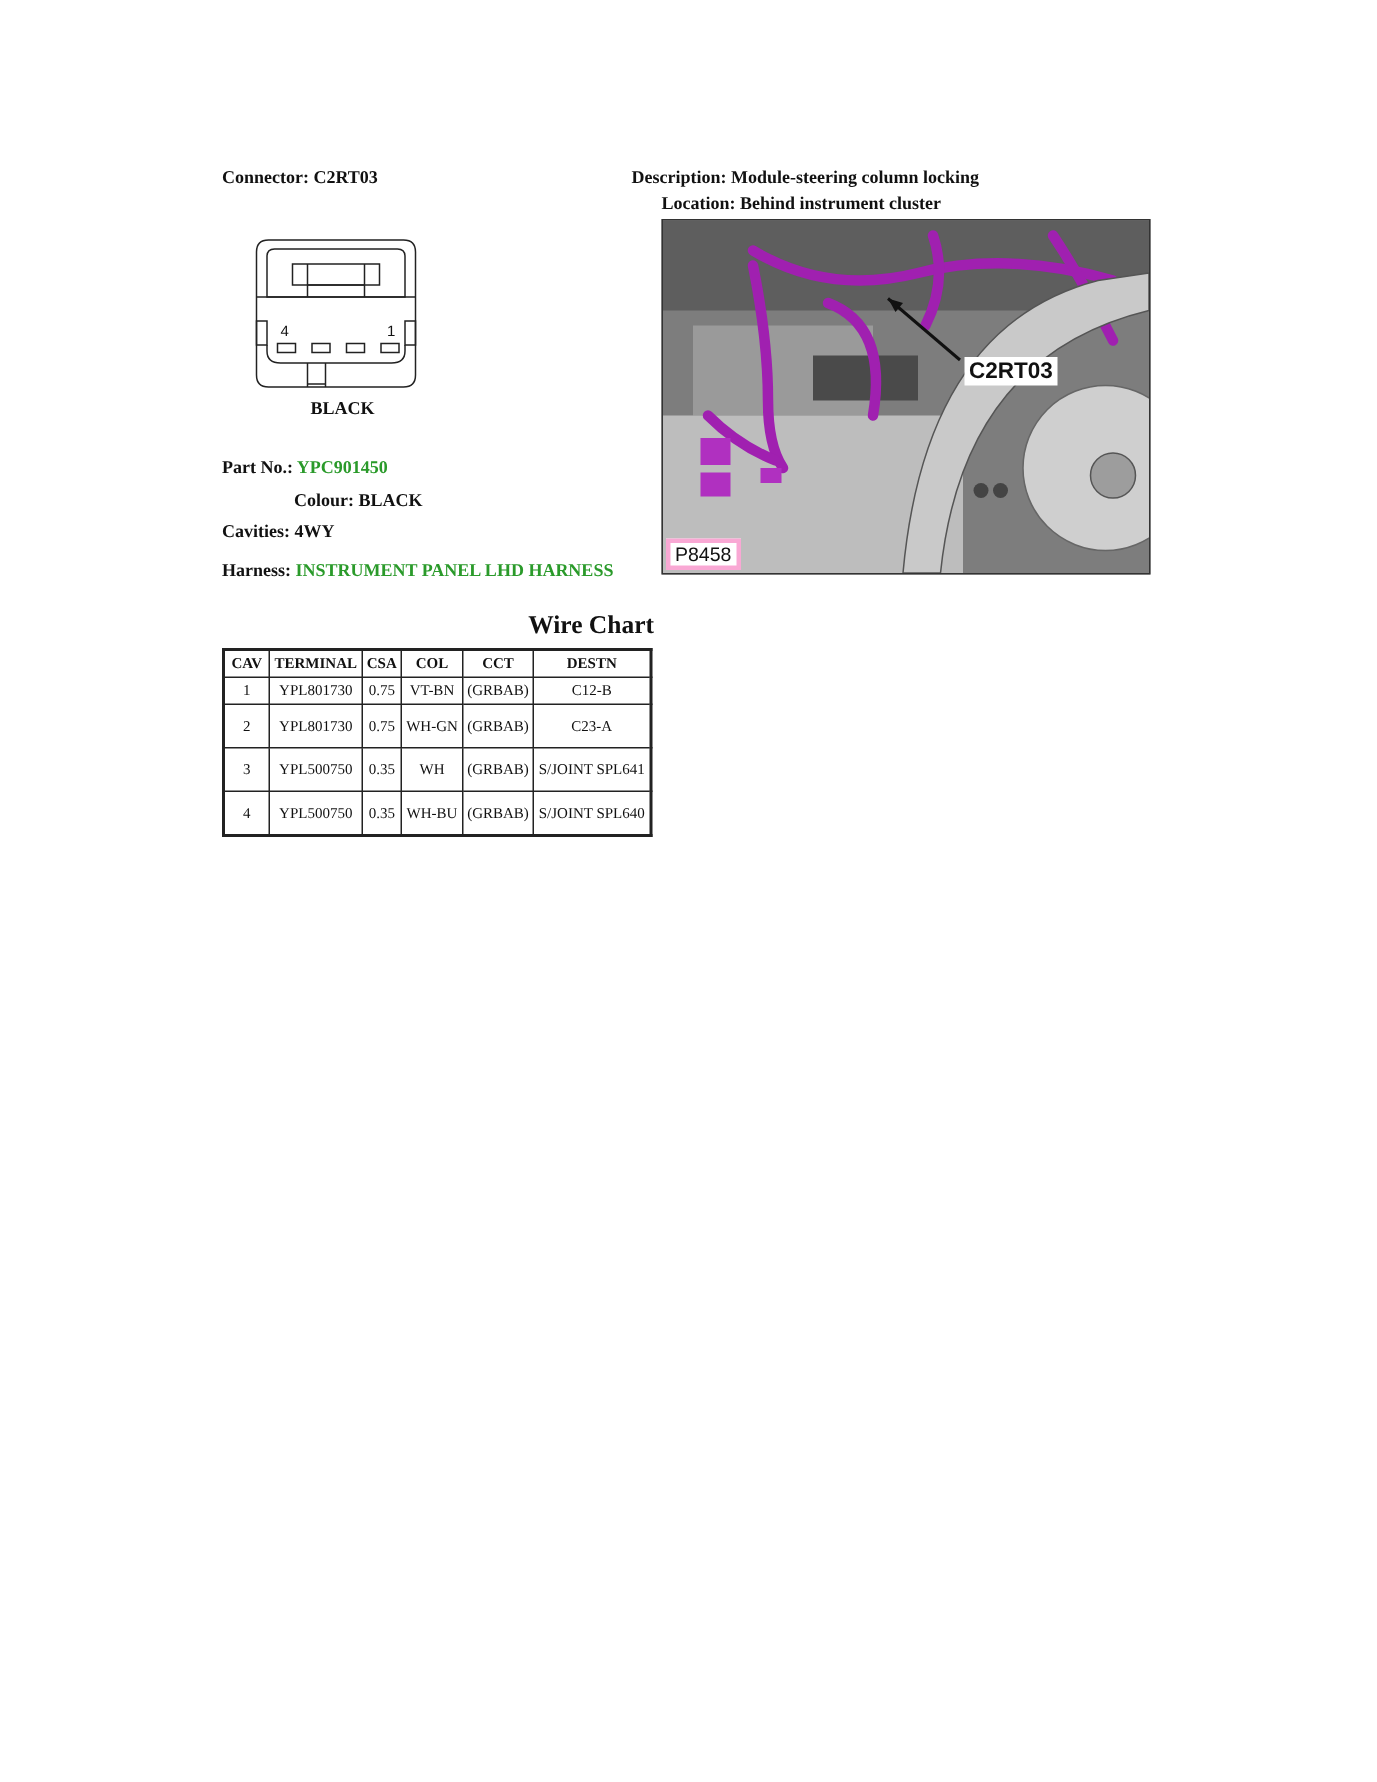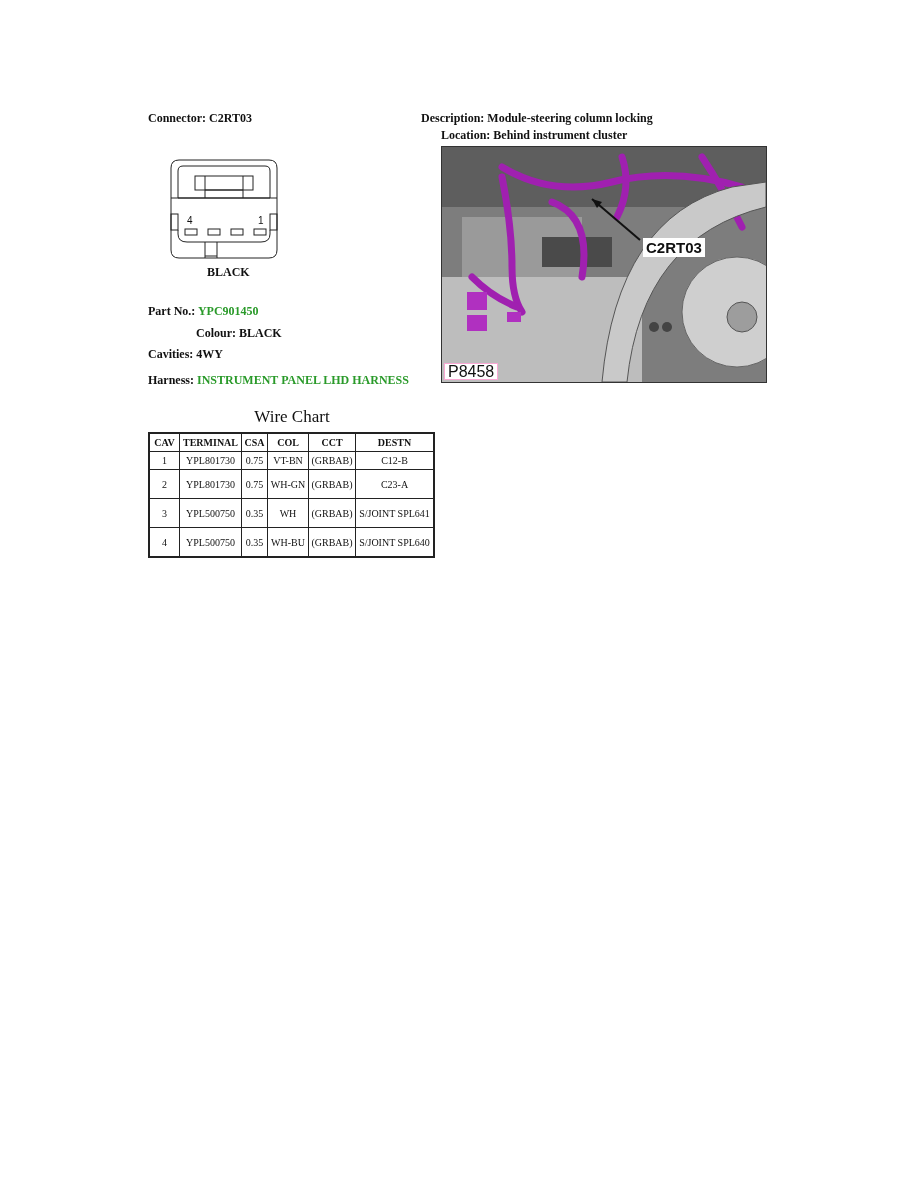--- a/index.html
+++ b/index.html
@@ -3,28 +3,28 @@
   <meta charset="utf-8">
   <style>
     html, body { margin: 0; padding: 0; background: #ffffff; }
     body { width: 918px; height: 1188px; position: relative; overflow: hidden;
            font-family: "Liberation Serif", "DejaVu Serif", serif; color: #111; }
     .lbl { position: absolute; font-size: 12px; font-weight: bold; white-space: nowrap; }
     .green { color: #2a9a2a; }
     .diagram { position: absolute; left: 165px; top: 158px; width: 120px; height: 122px; }
     .photo { position: absolute; left: 441px; top: 146px; width: 324px; height: 235px;
              border: 1px solid #333; overflow: hidden; background: #8a8a8a; }
-    .photo-label { position: absolute; left: 2px; bottom: 2px; background: #fff; border: 1px solid #f9a8d4;
-                   font-family: "Liberation Sans", "DejaVu Sans", sans-serif; font-size: 16px;
+    .photo-label { position: absolute; left: 2px; bottom: 2px; background: #fff; border: 3px solid #f9a8d4;
+                   font-family: "Liberation Sans", "DejaVu Sans", sans-serif; font-size: 13px;
                    padding: 0 3px; line-height: 15px; color: #111; }
     .callout { position: absolute; left: 201px; top: 91px; background: #fff;
                font-family: "Liberation Sans", "DejaVu Sans", sans-serif; font-size: 15px;
                font-weight: bold; padding: 1px 3px; color: #111; }
-    .chart-title { position: absolute; left: 148px; width: 288px; top: 407px; text-align: center;
-                   font-size: 17px; font-weight: normal; }
+    .chart-title { position: absolute; left: 148px; width: 288px; top: 407px; text-align: right;
+                   font-size: 17px; font-weight: bold; }
     table.wire { position: absolute; left: 148px; top: 432px; border-collapse: collapse;
                  border: 2px solid #222; font-size: 10px; }
     table.wire td, table.wire th { border: 1px solid #222; padding: 1px 2px; text-align: center;
                  vertical-align: middle; line-height: 11px; }
     table.wire th { font-weight: bold; height: 15px; }
     table.wire td { height: 15px; }
     table.wire tr.tall td { height: 26px; }
   </style>
 </head>
 <body>

